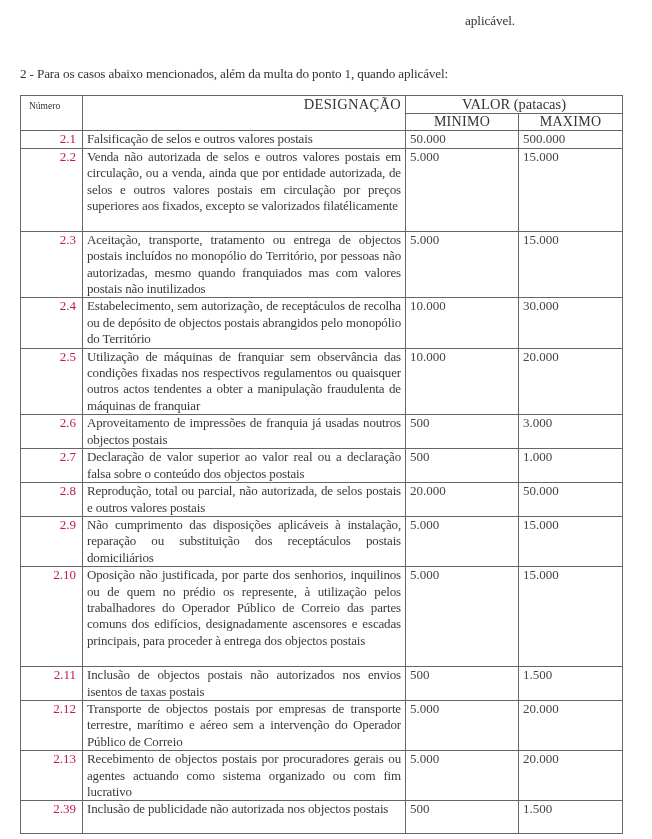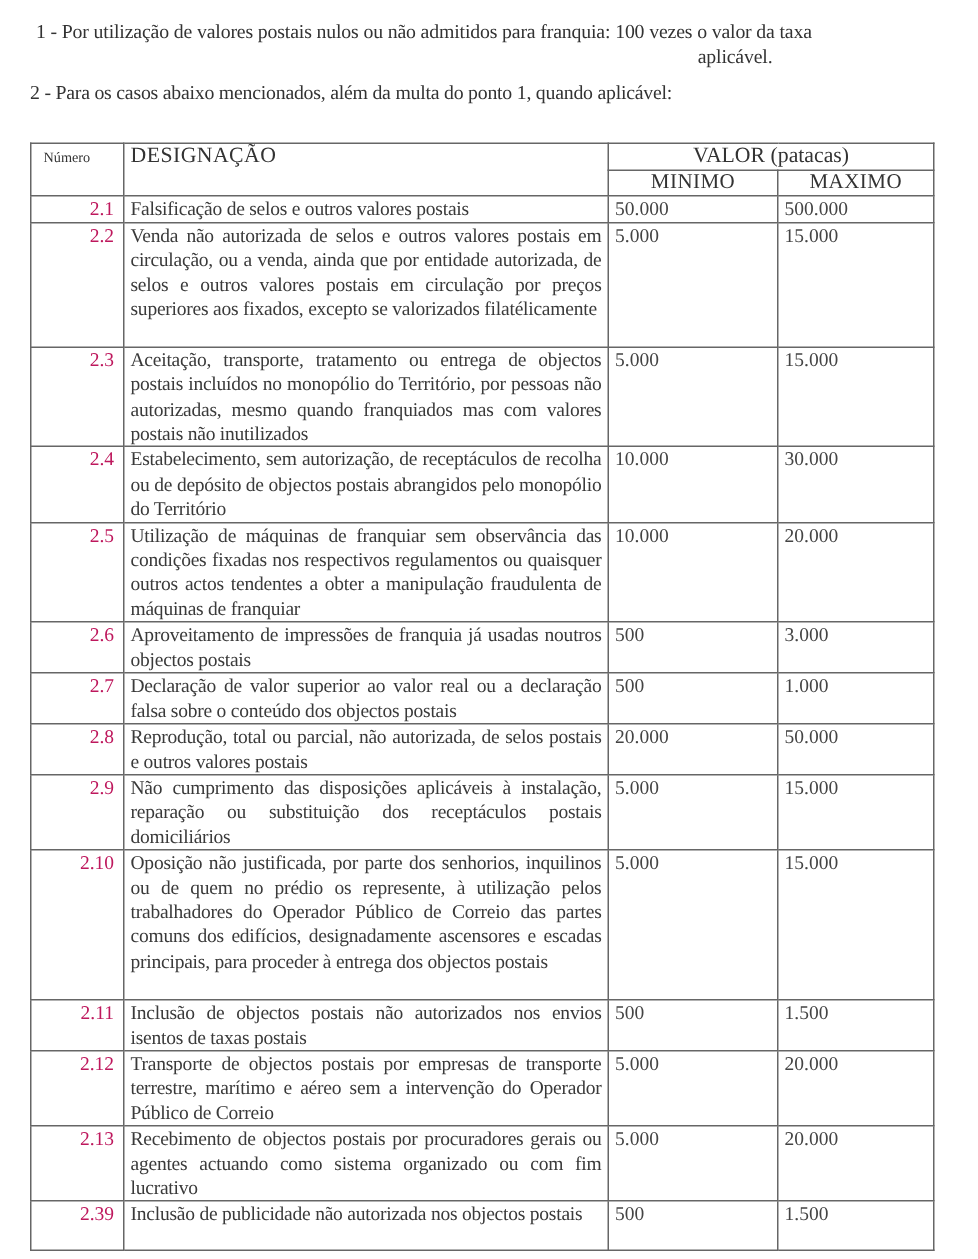--- a/index.html
+++ b/index.html
@@ -1,37 +1,36 @@
 <!DOCTYPE html>
 <html><head>
 <meta charset="utf-8">
 <style>
   html, body { margin:0; padding:0; background:#ffffff; }
   body { width:652px; height:839px; position:relative; overflow:hidden;
          font-family:"Liberation Serif", serif; color:#333; }
   .p1 { position:absolute; left:24px; top:12px; width:596px; font-size:13.2px; line-height:17px; text-align:justify; letter-spacing:-0.1px; }
   .p1 .l2 { display:block; text-align:right; padding-right:105px; }
-  .p2 { position:absolute; left:20px; top:53px; font-size:13.2px; line-height:17px; letter-spacing:-0.15px; }
+  .p2 { position:absolute; left:20px; top:65px; font-size:13.2px; line-height:17px; letter-spacing:-0.15px; }
   table { position:absolute; left:20px; top:95px; border-collapse:collapse; width:602px; table-layout:fixed; }
   td, th { border:1px solid #666; padding:0 4px; vertical-align:top; font-size:13px; line-height:16.4px; font-weight:normal; }
   th { color:#333; }
   col.c1 { width:62px; } col.c2 { width:323px; } col.c3 { width:113px; } col.c4 { width:104px; }
   .h-num { font-size:9.5px; text-align:left; padding:2px 4px 0 8px; height:31px;margin-top:27px; }
-  .h-des { font-size:14.5px; text-align:left; letter-spacing:0.3px;font-family:Liberation Serif, serif; }
+  .h-des { font-size:14.5px; text-align:right; letter-spacing:0.3px;font-family:Liberation Serif, serif; }
   .h-val { font-size:14.5px; text-align:center; height:17px; }
   .h-sub { font-size:14px; text-align:center; height:16px; letter-spacing:0.3px; }
   .num { text-align:right; padding-right:6px; color:#be185d; }
   .des { text-align:justify; color:#3a3a3a; letter-spacing:-0.15px; }
   .val { padding-right:6px; color:#444; }
 </style>
 </head>
 <body>
 
 <div class="p1">
-  <span>1 - Por utilização de valores postais nulos ou não admitidos para franquia: 100 vezes o valor da taxa</span>
   <span class="l2">aplicável.</span>
 </div>
 
 <div class="p2">2 - Para os casos abaixo mencionados, além da multa do ponto 1, quando aplicável:</div>
 
 <table>
   <colgroup>
       <col class="c1">
       <col class="c2">
       <col class="c3">

